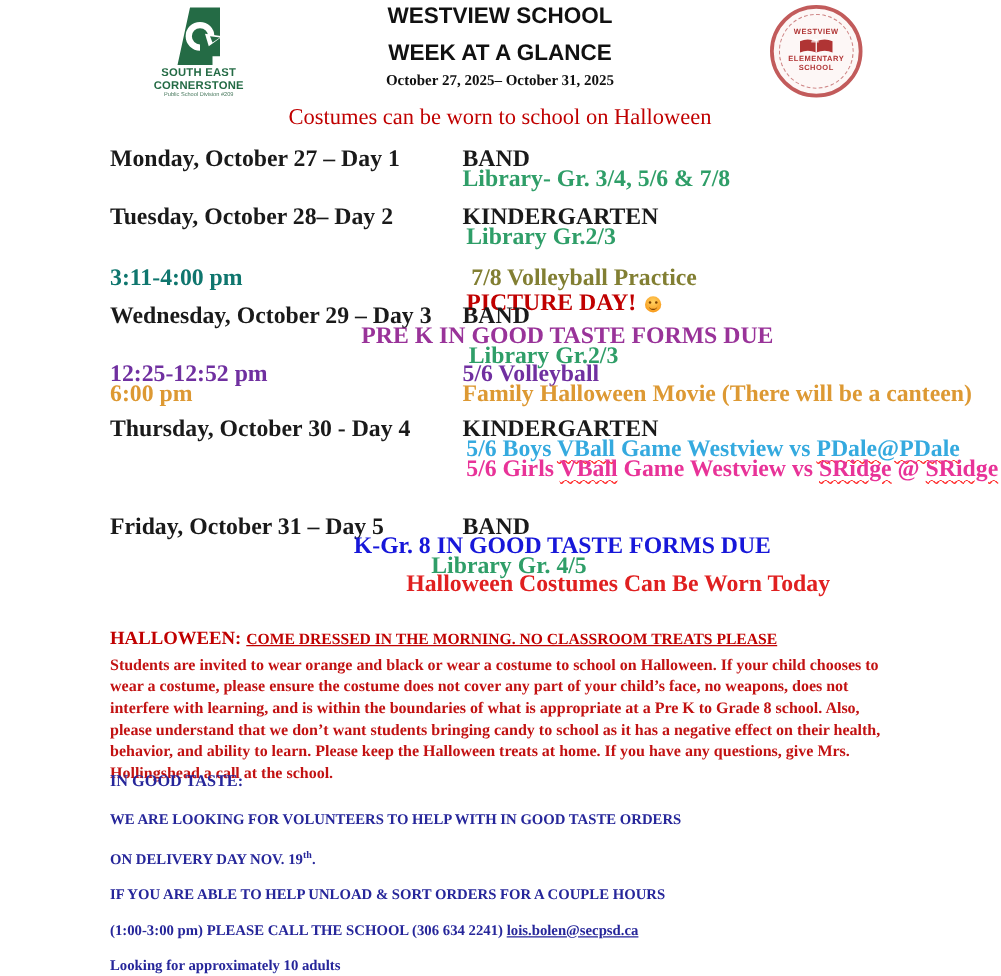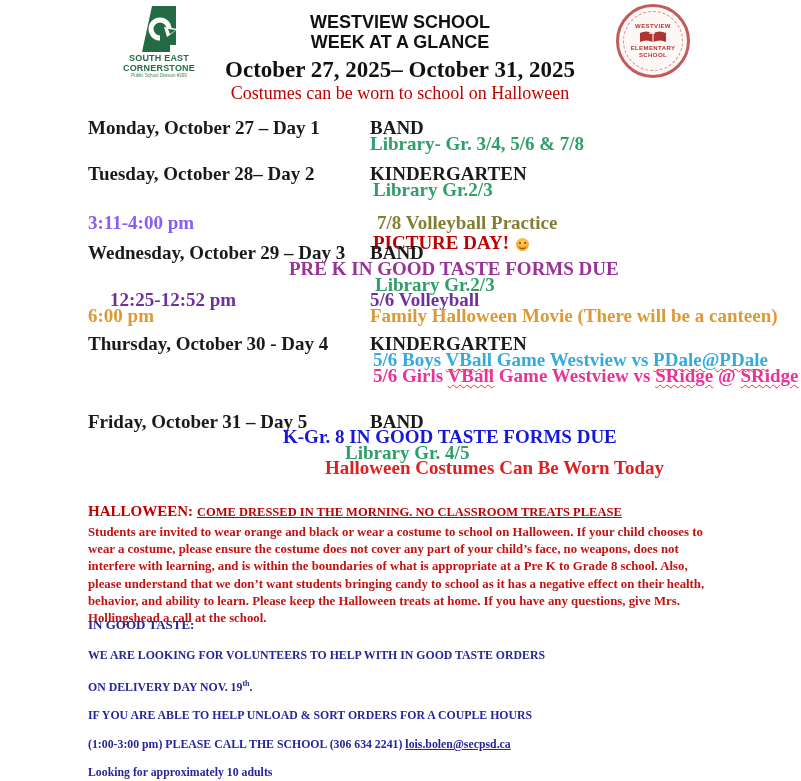--- a/index.html
+++ b/index.html
@@ -4,22 +4,22 @@
 <style>
   html,body{margin:0;padding:0;}
   body{width:801px;height:781px;background:#ffffff;position:relative;overflow:hidden;
        font-family:"Liberation Serif","DejaVu Serif",serif;-webkit-font-smoothing:antialiased;}
 
   
   .hdr-center{position:absolute;left:150px;top:0;width:500px;text-align:center;}
   .hdr-line{position:absolute;left:0;width:100%;}
   .title-sans{font-family:"Liberation Sans","DejaVu Sans",sans-serif;font-weight:bold;
               font-size:18px;color:#111;}
-  .t1{top:12px;} .t2{top:32px;}
-  .dates{top:57px;font-weight:bold;font-size:23px;color:#111;}
+  .t1{top:2px;} .t2{top:32px;}
+  .dates{top:57px;font-weight:bold;font-size:12px;color:#111;}
   .banner{top:83px;font-weight:normal;font-size:18px;color:#C00000;}
 
   
   .logo-left{position:absolute;left:110px;top:5px;width:98px;text-align:center;}
   .logo-left svg{display:block;margin:0 auto;}
   .lg-name{font-family:"Liberation Sans","DejaVu Sans",sans-serif;font-weight:bold;
            font-size:9px;line-height:10px;color:#246B45;letter-spacing:.2px;}
   .lg-sub{font-family:"Liberation Sans","DejaVu Sans",sans-serif;font-size:4.5px;
           color:#4a7a5f;line-height:6px;}
 
@@ -105,35 +105,35 @@
       <span class="scell" style="left: 88px; color: rgb(26, 26, 26);">Tuesday, October 28– Day 2</span>
       <span class="scell" style="left: 370px; color: rgb(26, 26, 26);"><span>KINDERGARTEN</span></span>
     </div>
     <div class="srow" style="top: 182px;">
       <span class="scell" style="left: 373px; color: rgb(47, 158, 104);"><span>Library Gr.2/3</span></span>
     </div>
     <div class="srow" style="top: 199px;">
       <span class="scell" style="left: 373px; color: rgb(192, 0, 0); margin-top: 36px;"><span>PICTURE DAY! </span><span class="emoji-face"></span></span>
     </div>
     <div class="srow" style="top: 215px;">
-      <span class="scell" style="left: 88px; color: #8b5cf6;">3:11-4:00 pm</span>
+      <span class="scell" style="left: 88px; color: #0f766e;">3:11-4:00 pm</span>
       <span class="scell" style="left: 377px; color: rgb(130, 127, 51);"><span>7/8 Volleyball Practice</span></span>
     </div>
     <div class="srow" style="top: 245px; padding-left: 20px;">
       <span class="scell" style="left: 88px; color: rgb(26, 26, 26);">Wednesday, October 29 – Day 3</span>
       <span class="scell" style="left: 370px; color: rgb(26, 26, 26);"><span>BAND</span></span>
     </div>
     <div class="srow" style="top: 261px;">
       <span class="scell" style="left: 289px; color: rgb(153, 51, 153);"><span>PRE K IN GOOD TASTE FORMS DUE</span></span>
     </div>
     <div class="srow" style="top: 277px;">
       <span class="scell" style="left: 375px; color: rgb(47, 158, 104);"><span>Library Gr.2/3</span></span>
     </div>
     <div class="srow" style="top: 292px;">
-      <span class="scell" style="left: 88px; color: rgb(112, 48, 160); margin-left: 22px;">12:25-12:52 pm</span>
+      <span class="scell" style="left: 88px; color: rgb(112, 48, 160);">12:25-12:52 pm</span>
       <span class="scell" style="left: 370px; color: rgb(112, 48, 160);"><span>5/6 Volleyball</span></span>
     </div>
     <div class="srow" style="top: 308px;">
       <span class="scell" style="left: 88px; color: rgb(221, 153, 51);">6:00 pm</span>
       <span class="scell" style="left: 370px; color: rgb(221, 153, 51);"><span>Family Halloween Movie (There will be a canteen)</span></span>
     </div>
     <div class="srow" style="top: 336px;">
       <span class="scell" style="left: 88px; color: rgb(26, 26, 26);">Thursday, October 30 - Day 4</span>
       <span class="scell" style="left: 370px; color: rgb(26, 26, 26);"><span>KINDERGARTEN</span></span>
     </div>

